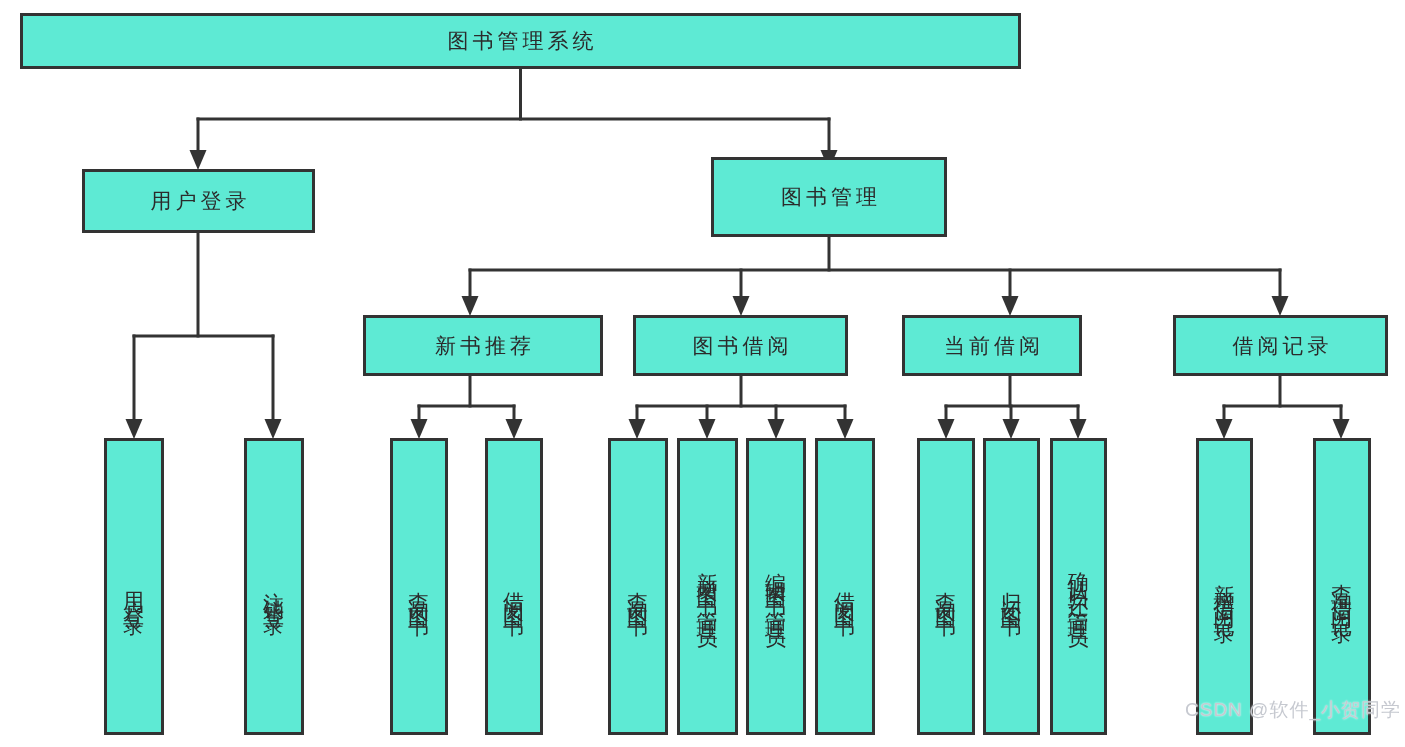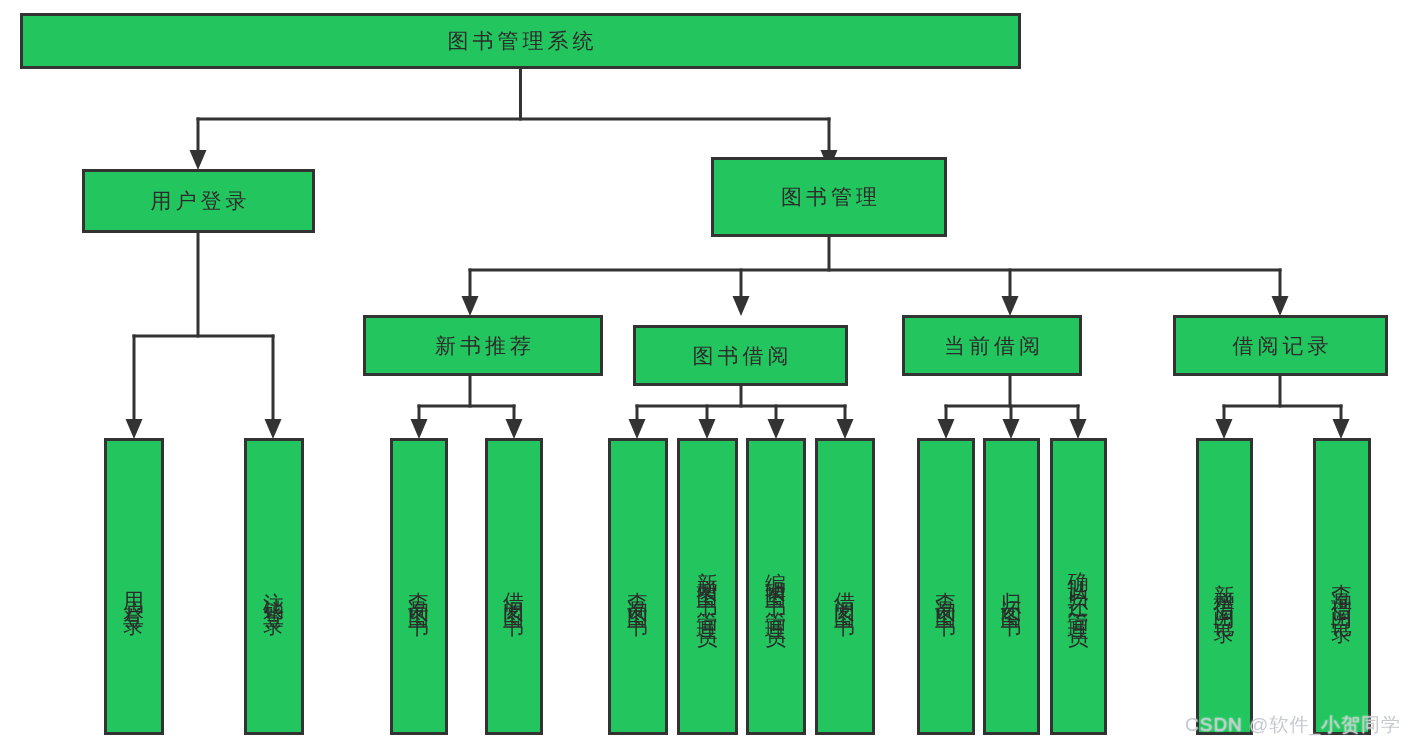--- a/index.html
+++ b/index.html
@@ -2,34 +2,34 @@
 <html><head>
 <meta charset="utf-8">
 <style>
   html,body { margin:0; padding:0; background:#ffffff; }
   .canvas {
     position:relative; width:1405px; height:747px; background:#ffffff;
     font-family:"Liberation Sans", sans-serif; overflow:hidden;
   }
   svg.connectors { position:absolute; left:0; top:0; width:1405px; height:747px; }
   .box {
-    position:absolute; background:#22c55e; border:3px solid #333333;
+    position:absolute; background:#5eead4; border:3px solid #333333;
     box-sizing:border-box; display:flex; align-items:center; justify-content:center;
   }
   .hlabel {
     font-size:21px; letter-spacing:4px; padding-left:4px;
     color:#2b2b2b; white-space:nowrap;
   }
   .vlabel {
     writing-mode:vertical-rl; text-orientation:mixed;
     font-size:21px; letter-spacing:8px; padding-top:8px;
     color:#2b2b2b; line-height:1.2;
   }
   .watermark {
-    position:absolute; left:1185px; top:712px; z-index:5;
+    position:absolute; left:1185px; top:697px; z-index:5;
     font-size:19px; letter-spacing:1px; color:#c6c9d0;
     text-shadow:0 0 2px #ffffff; white-space:nowrap;
   }
 </style>
 </head>
 <body>
 
 <div class="canvas">
 
   <svg class="connectors" viewBox="0 0 1405 747" xmlns="http://www.w3.org/2000/svg">
@@ -108,21 +108,21 @@
   <div class="box" style="left:82px; top:169px; width:233px; height:64px;">
     <span class="hlabel">用户登录</span>
   </div>
   <div class="box" style="left:711px; top:157px; width:236px; height:80px;">
     <span class="hlabel">图书管理</span>
   </div>
 
   <div class="box" style="left:363px; top:315px; width:240px; height:61px;">
     <span class="hlabel">新书推荐</span>
   </div>
-  <div class="box" style="left:633px; top:325px; width:215px; height:61px;">
+  <div class="box" style="left:633px; top:315px; width:215px; height:61px;">
     <span class="hlabel">图书借阅</span>
   </div>
   <div class="box" style="left:902px; top:315px; width:180px; height:61px;">
     <span class="hlabel">当前借阅</span>
   </div>
   <div class="box" style="left:1173px; top:315px; width:215px; height:61px;">
     <span class="hlabel">借阅记录</span>
   </div>
 
   <div class="box" style="left:104px; top:438px; width:60px; height:297px;">

